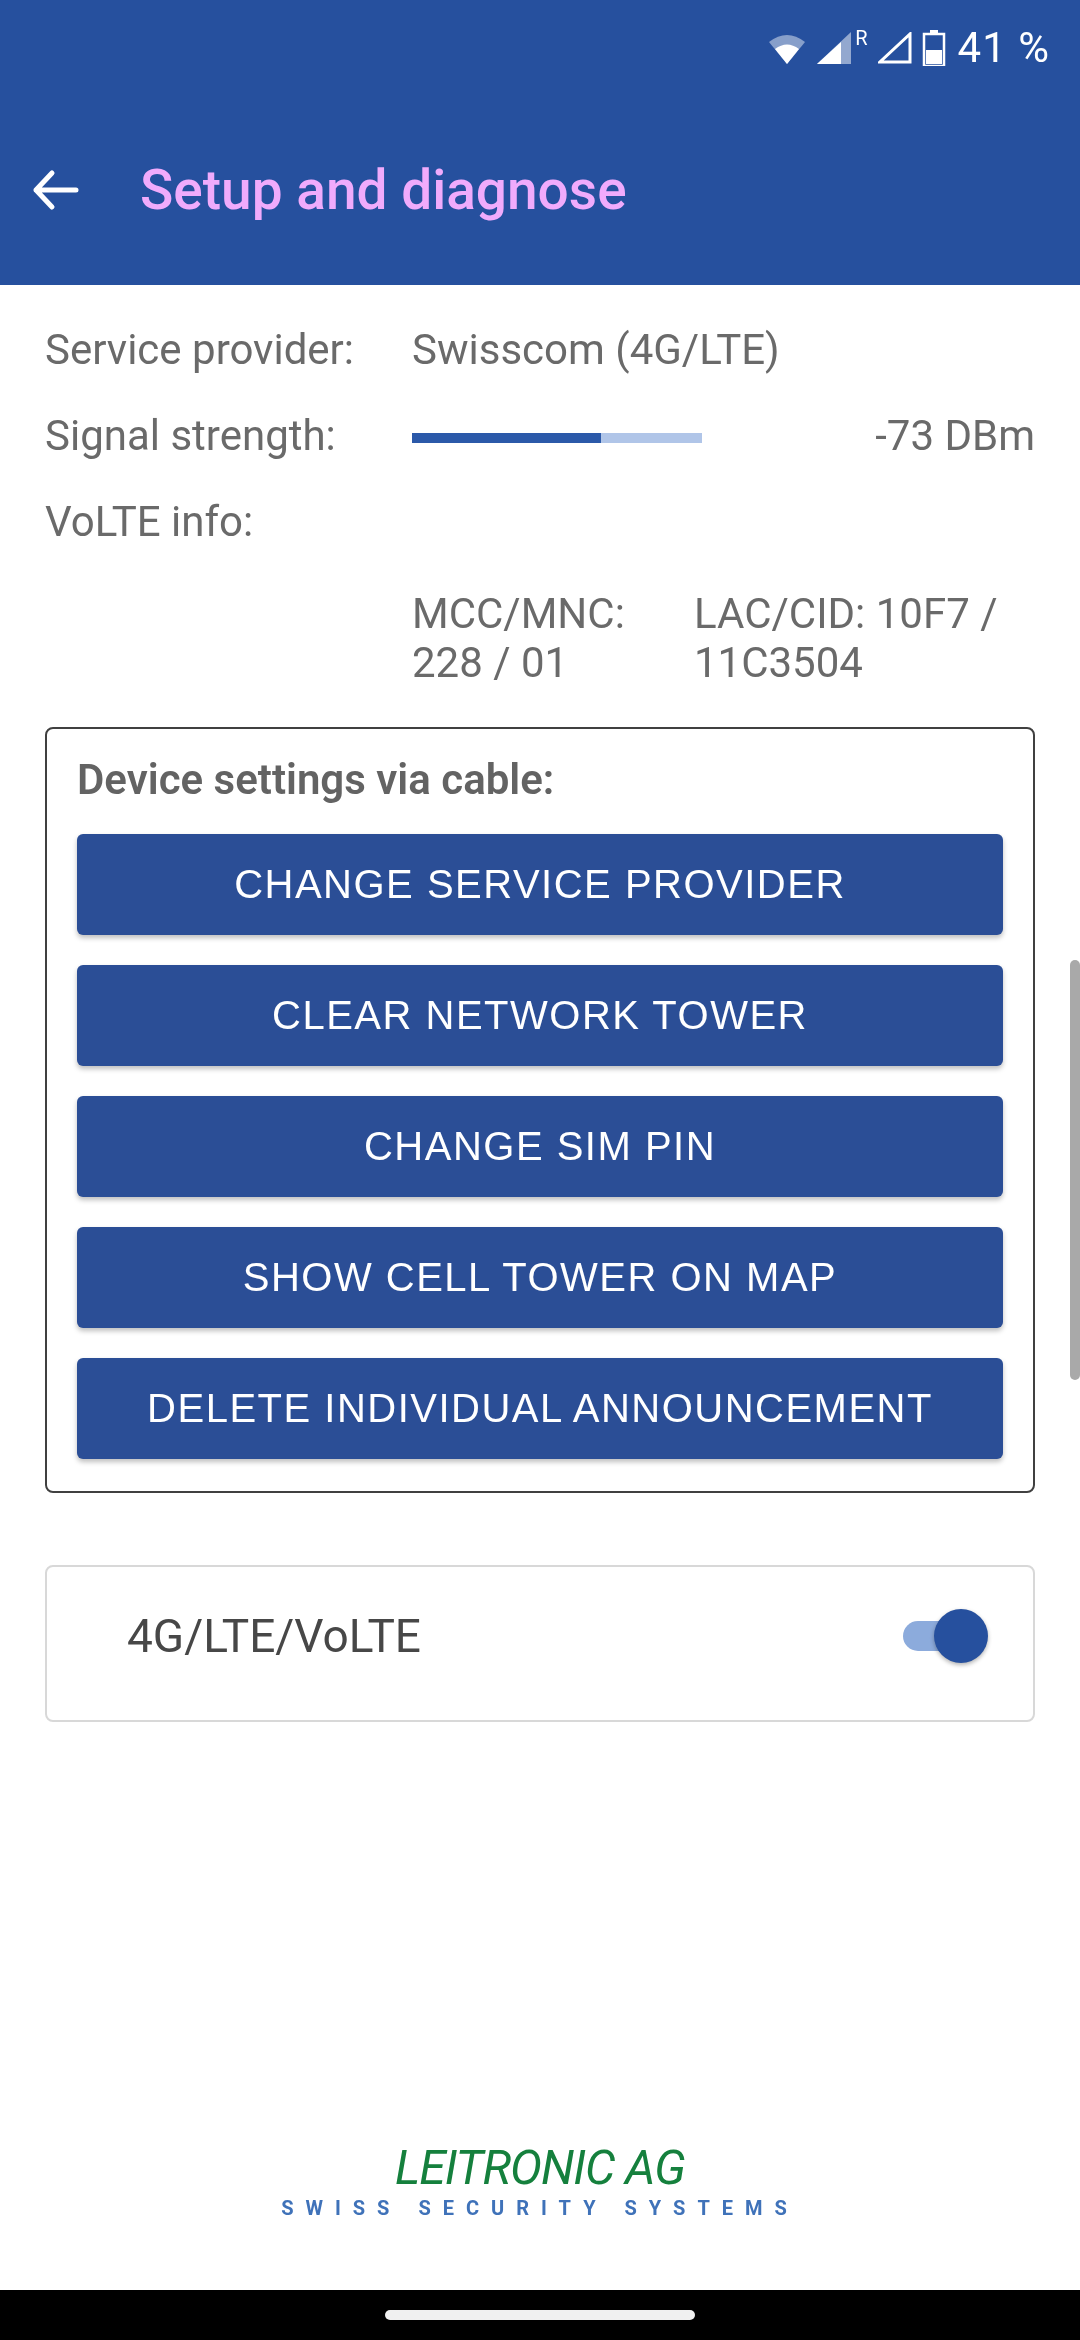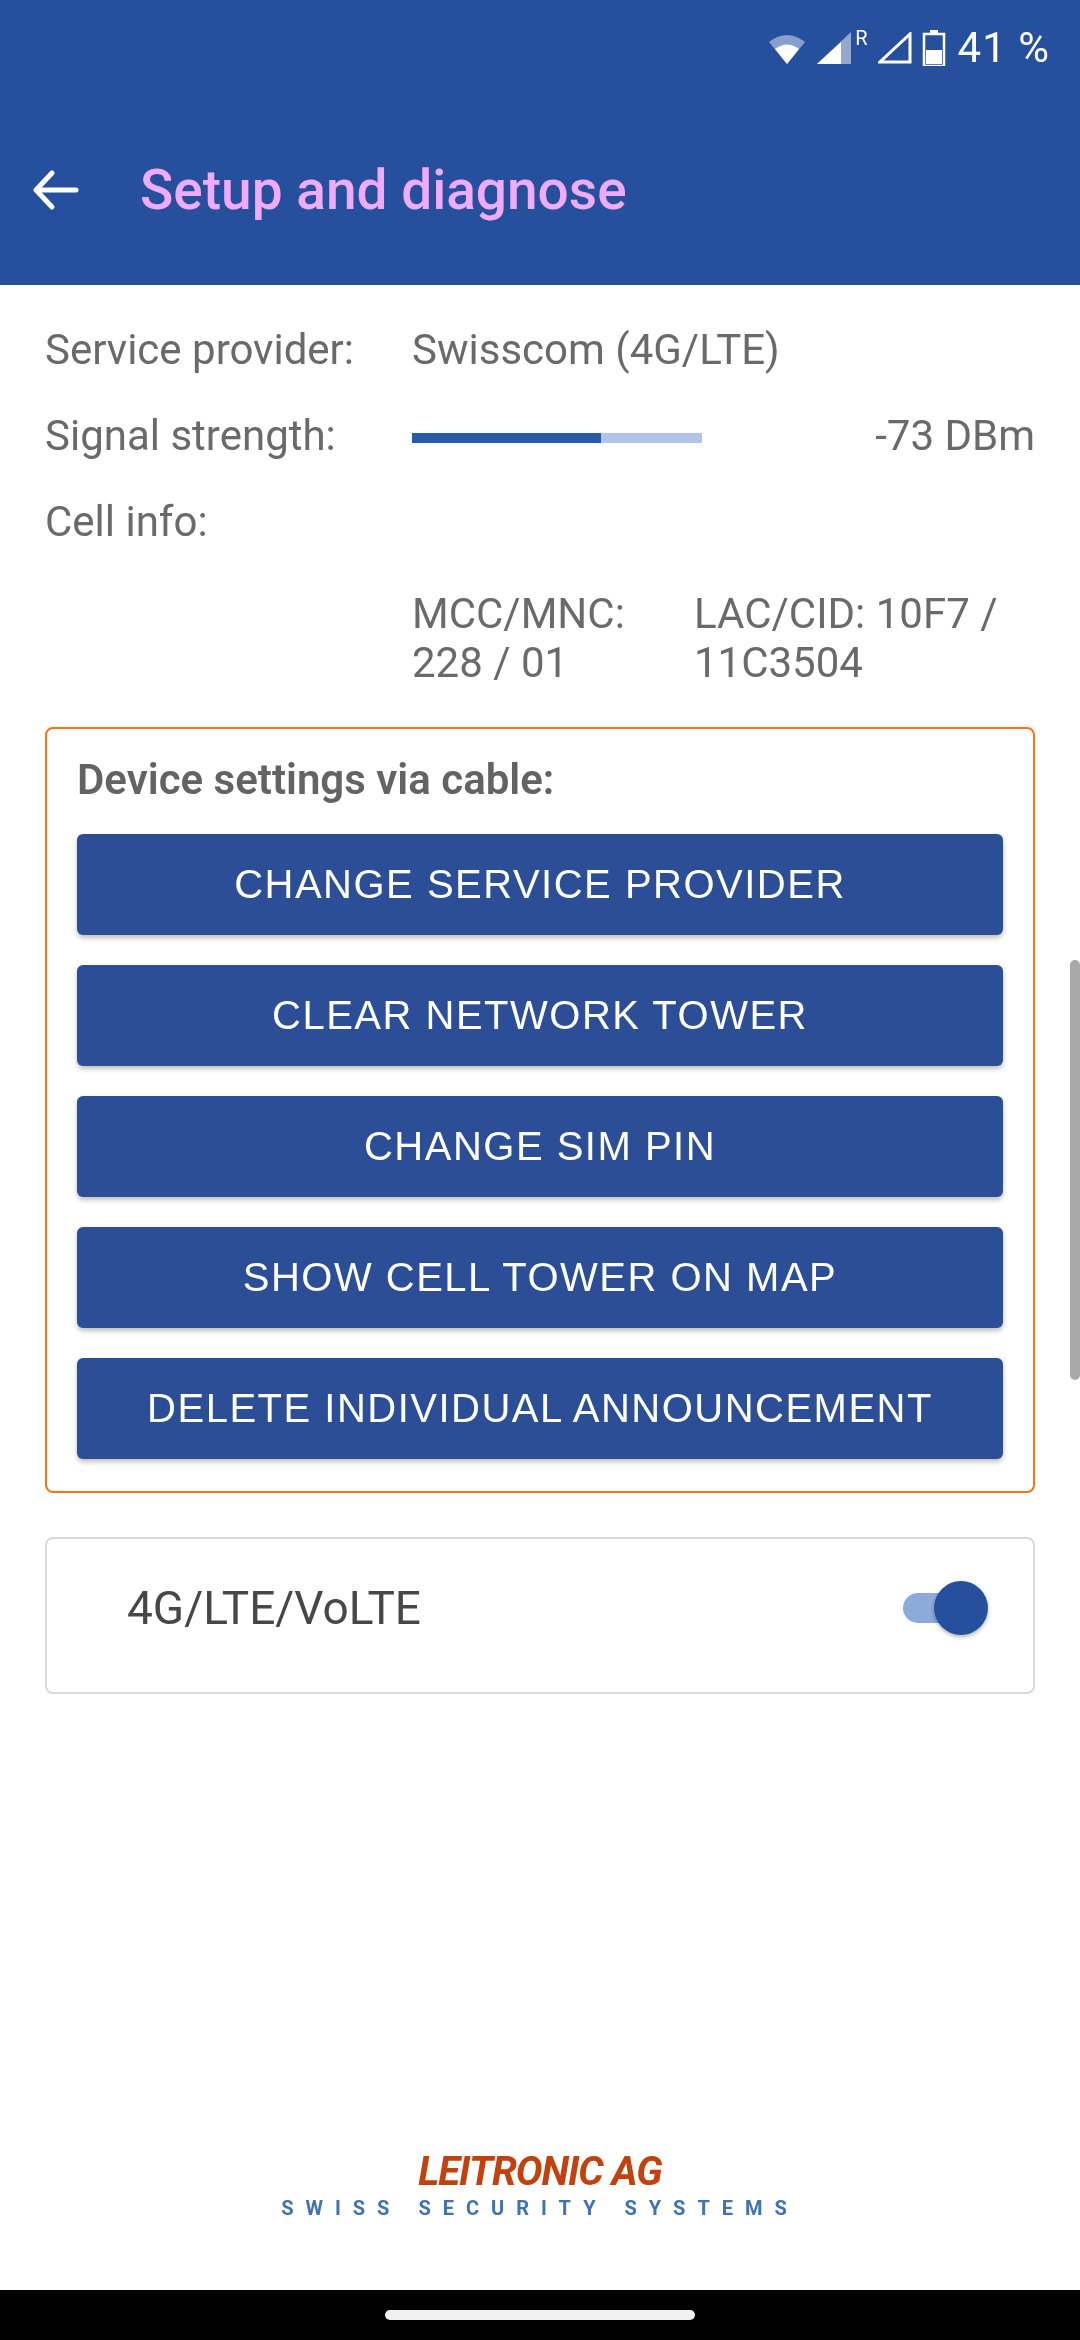--- a/index.html
+++ b/index.html
@@ -101,24 +101,24 @@
       margin-left: auto;
       white-space: nowrap;
     }
     .cell-info-lines {
       display: flex;
       flex-direction: row;
       gap: 14px;
       margin-top: 6px;
     }
     .settings-card {
-      border: 2px solid #f97316;
+      border: 2px solid #404040;
       border-radius: 8px;
       padding: 26px 30px 32px 30px;
-      margin-bottom: 44px;
+      margin-bottom: 72px;
     }
     .card-title {
       font-size: 42px;
       font-weight: 600;
       color: #636363;
       margin-bottom: 30px;
     }
     .btn {
       display: block;
       width: 100%;
@@ -175,24 +175,24 @@
       box-shadow: 0 2px 4px rgba(0,0,0,0.3);
     }
     .footer-logo {
       margin-top: auto;
       display: flex;
       flex-direction: column;
       align-items: center;
       padding-bottom: 70px;
     }
     .logo-main {
-      font-size: 40px;
-      font-weight: 700;
+      font-size: 48px;
+      font-weight: 400;
       font-style: italic;
-      color: #c2410c;
+      color: #15803d;
       letter-spacing: -1px;
       line-height: 1;
     }
     .logo-sub {
       font-size: 20px;
       font-weight: 700;
       color: #3f72b9;
       letter-spacing: 12px;
       margin-top: 4px;
     }
@@ -261,21 +261,21 @@
     <div>Swisscom (4G/LTE)</div>
 
     <div>Signal strength:</div>
     <div class="signal-cell">
       <div class="signal-bar">
         <div class="signal-fill" style="width:65%"></div>
       </div>
       <div class="signal-value">-73 DBm</div>
     </div>
 
-    <div>Cell info:</div>
+    <div>VoLTE info:</div>
     <div></div>
 
     <div></div>
     <div class="cell-info-lines">
       <div>MCC/MNC: 228 / 01</div>
       <div>LAC/CID: 10F7 / 11C3504</div>
     </div>
   </div>
 
   <div class="settings-card">

